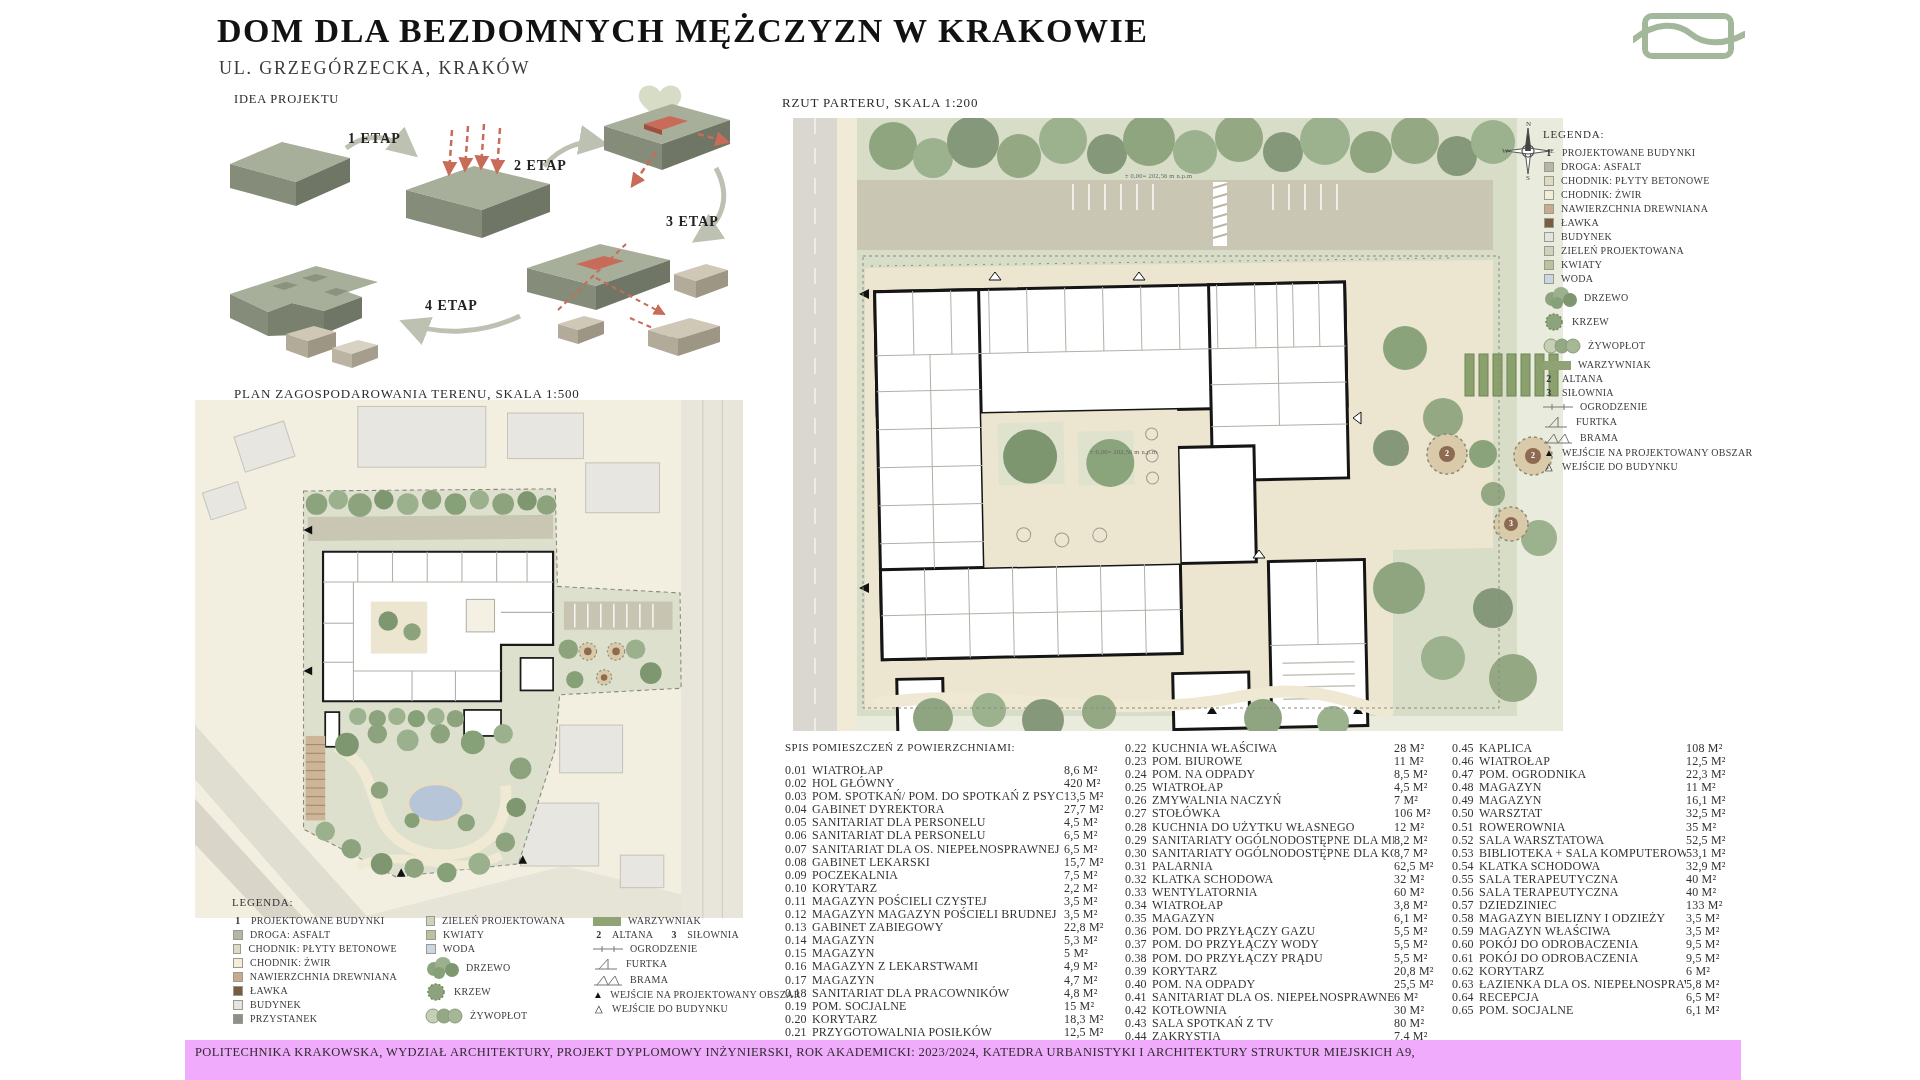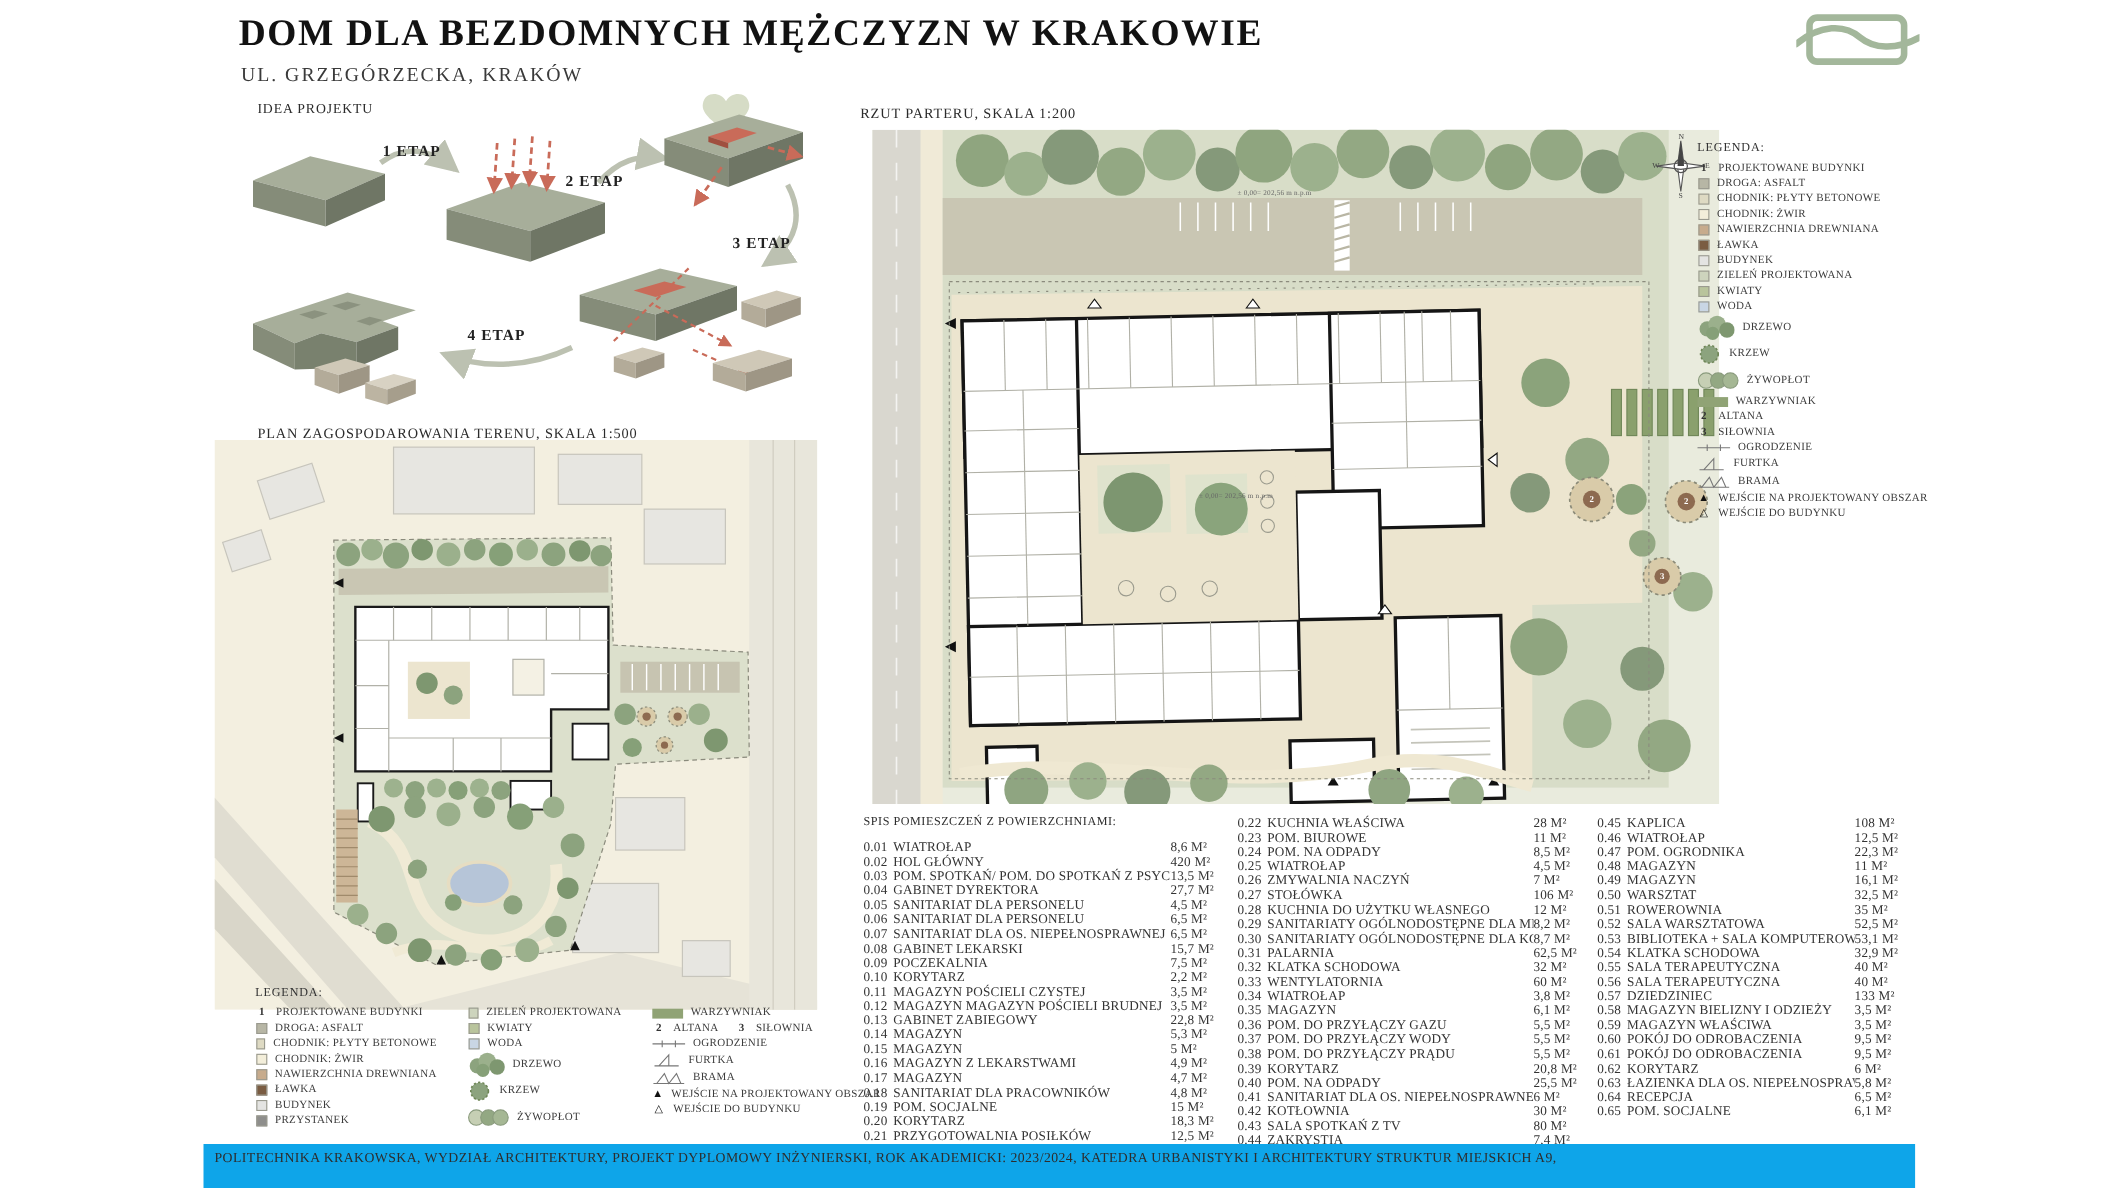--- a/index.html
+++ b/index.html
@@ -24,21 +24,21 @@
   .lg-label{white-space:nowrap;}
   .lg-cols{display:flex;gap:28px;}
   
   .room-title{position:absolute;left:785px;top:741px;font-size:11px;letter-spacing:.5px;color:#2e2e2e;}
   .room-col{position:absolute;font-size:12px;color:#333;letter-spacing:.2px;}
   .room-row{display:flex;align-items:baseline;height:13.1px;white-space:nowrap;}
   .r-no{width:27px;flex:none;}
   .r-name{flex:1;overflow:hidden;padding-right:6px;}
   .r-area{flex:none;text-align:left;width:48px;}
   
-  .footer{position:absolute;left:185px;top:1040px;width:1556px;height:40px;background:#0ea5e9;color:#2d2d2d;
+  .footer{position:absolute;left:185px;top:1040px;width:1556px;height:40px;background:#f0abfc;color:#2d2d2d;
           font-size:12.5px;letter-spacing:.4px;padding:4px 0 0 10px;box-sizing:border-box;}
   .footer div{line-height:16px;white-space:nowrap;}
   
   .compass{position:absolute;left:1500px;top:120px;width:56px;height:62px;font-size:7px;color:#444;}
   .compass span{position:absolute;}
   .c-n{left:26px;top:0;} .c-s{left:26px;top:54px;} .c-w{left:2px;top:27px;} .c-e{left:50px;top:27px;}
   
   .mk{position:absolute;width:12px;height:12px;text-align:center;font-size:8px;font-weight:bold;color:#fff;line-height:12px;}
   .lvl{position:absolute;font-size:6.5px;color:#666;letter-spacing:.2px;white-space:nowrap;}
 </style>

